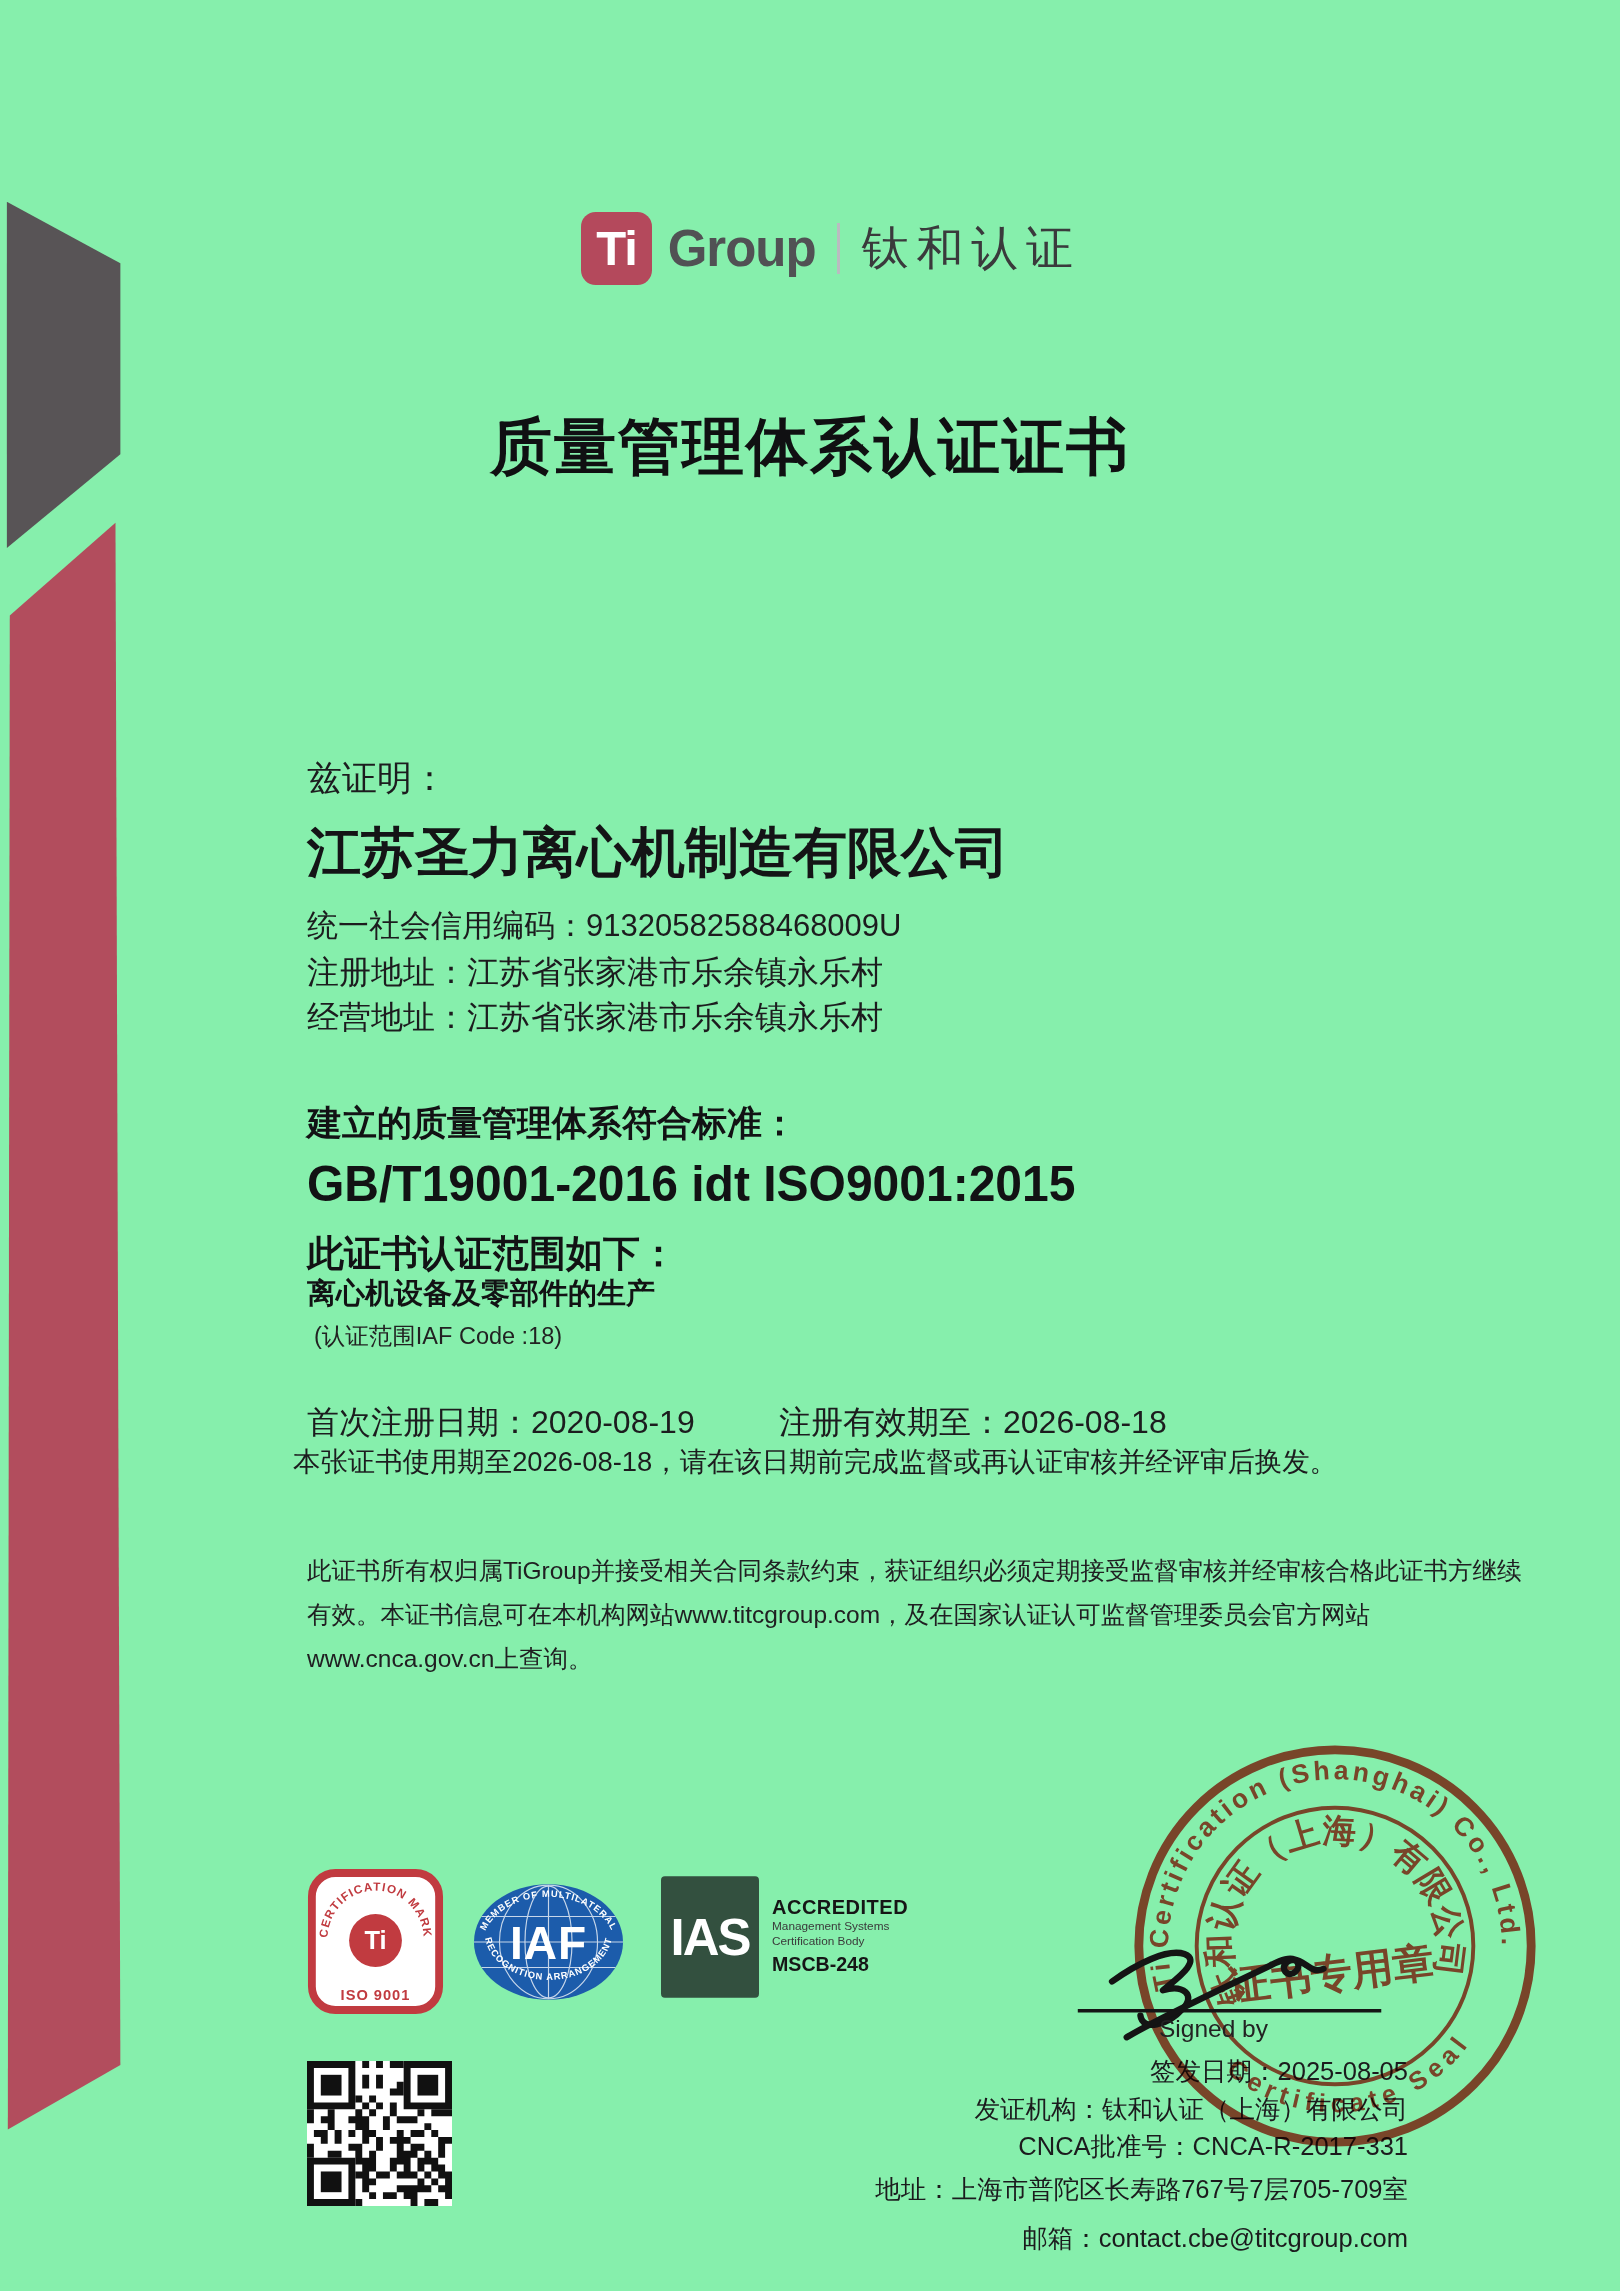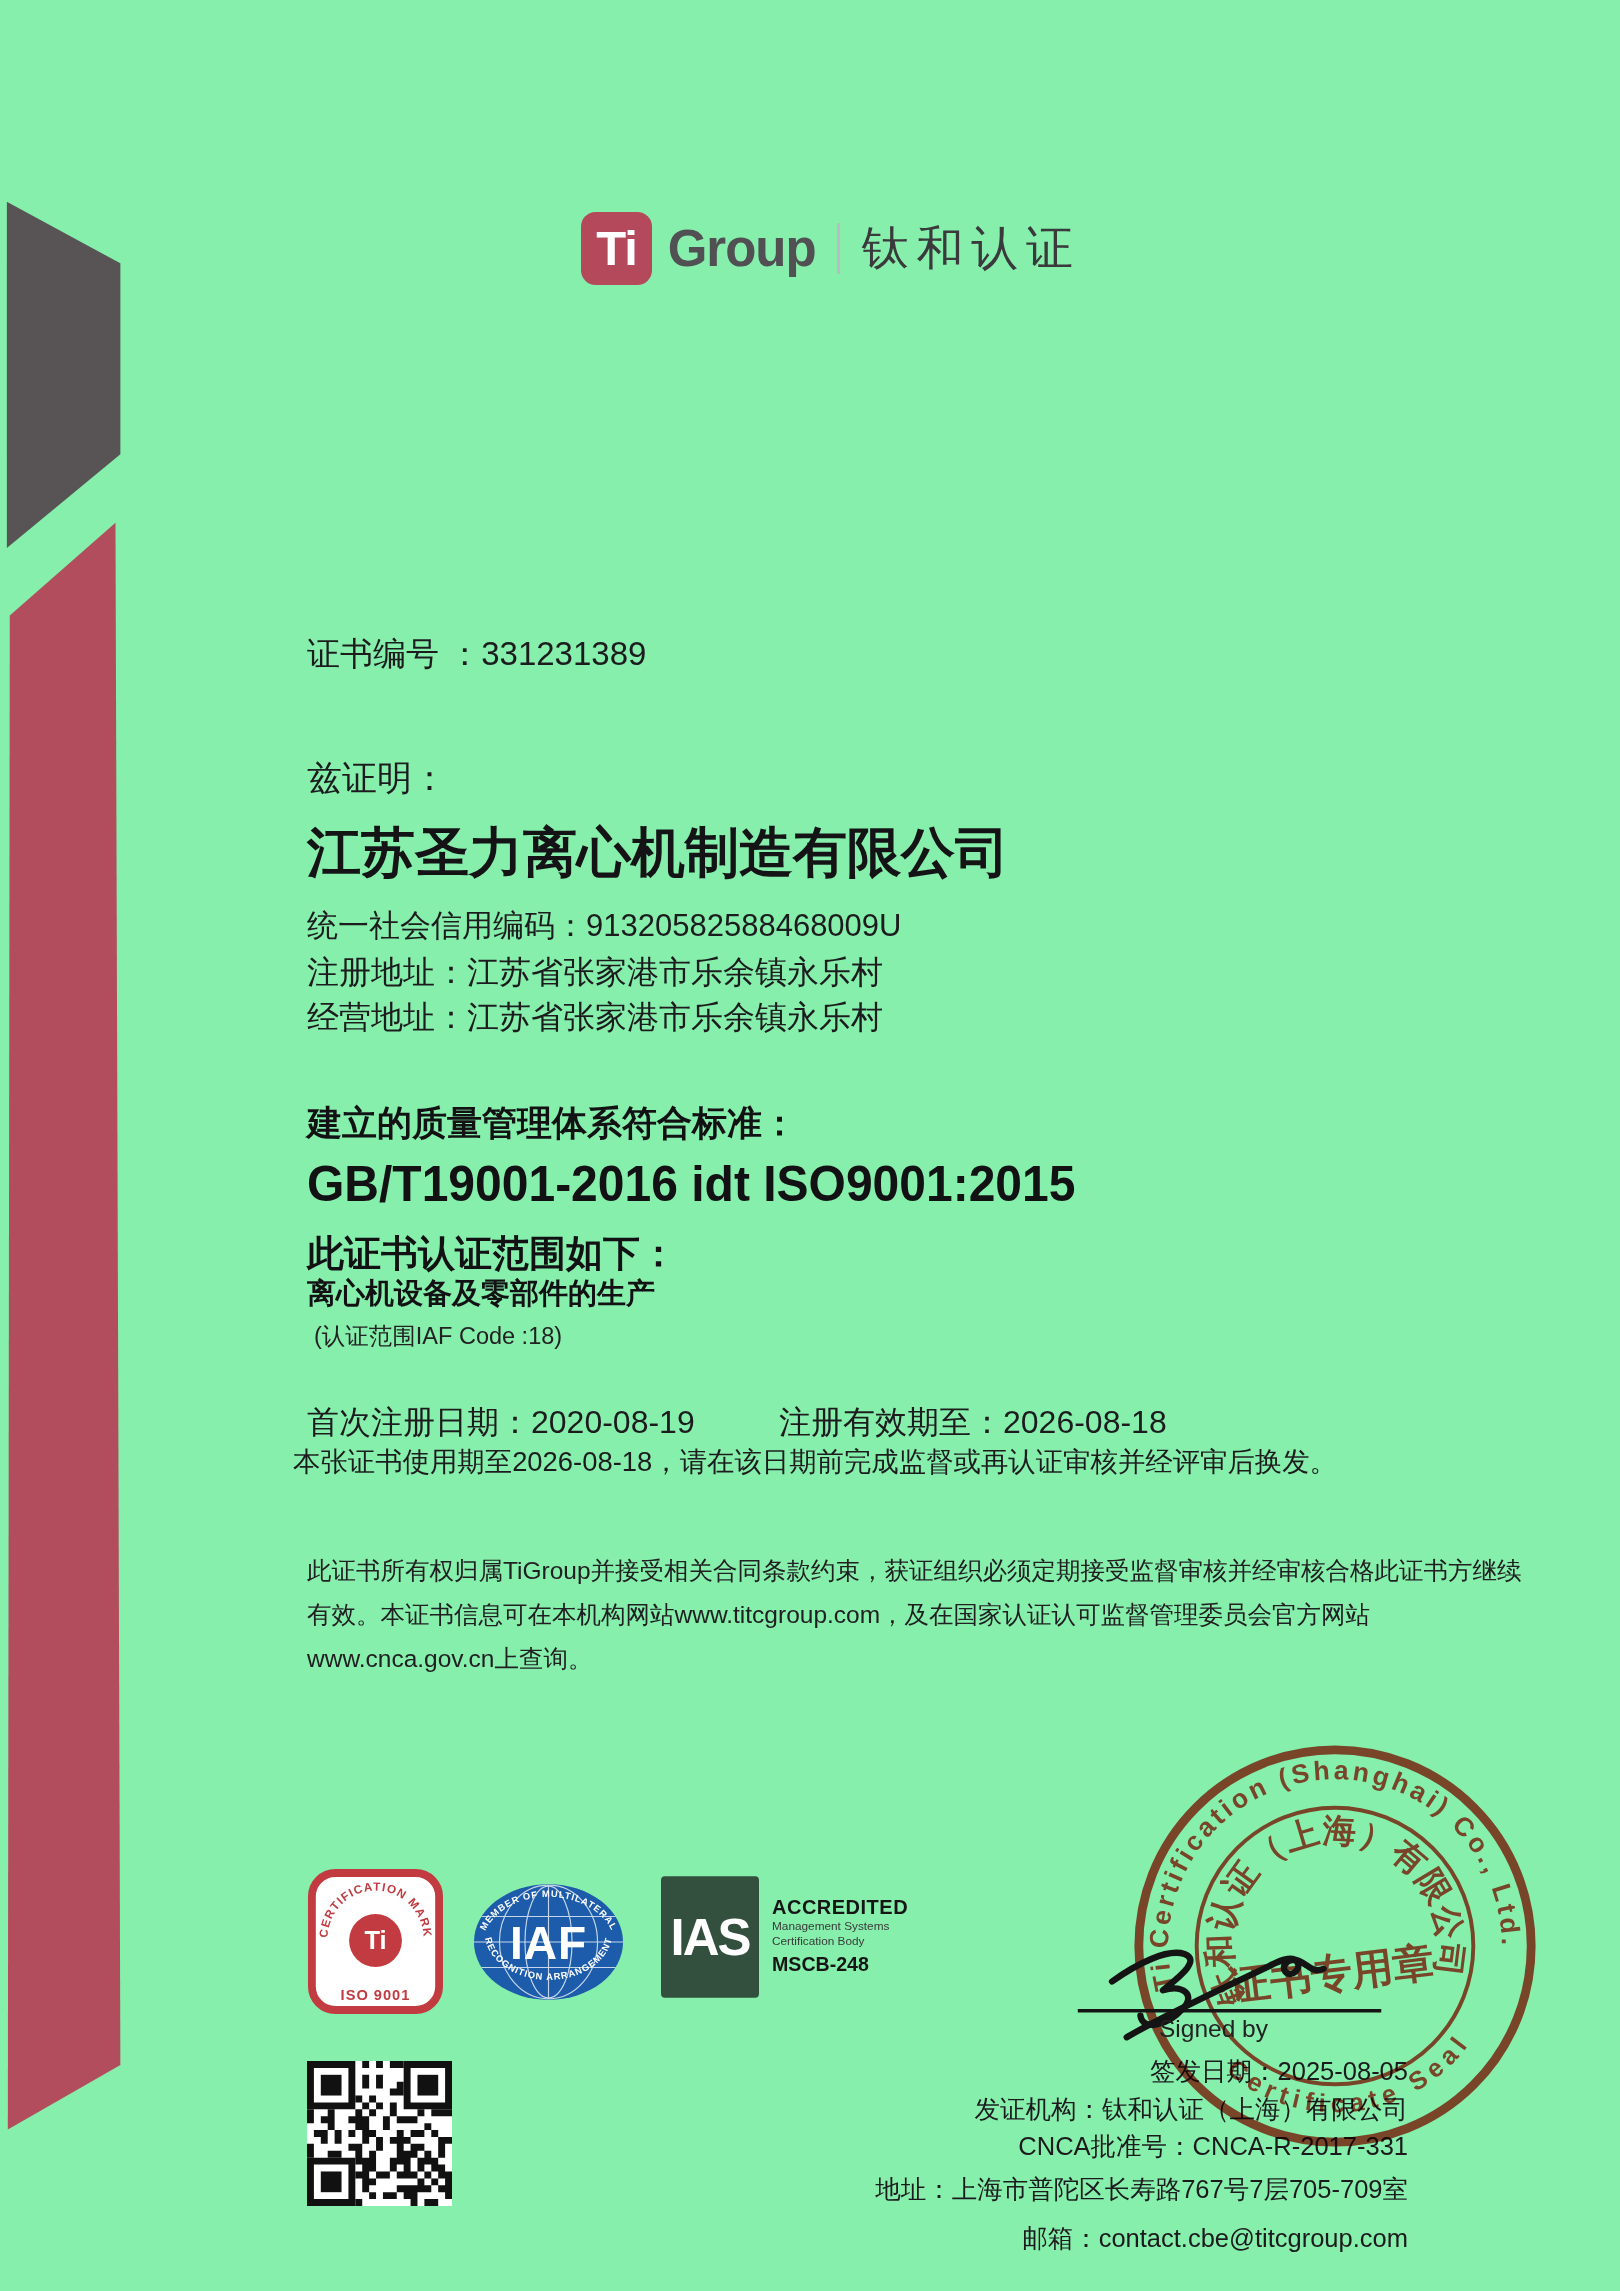--- a/index.html
+++ b/index.html
@@ -57,24 +57,22 @@
 
   <div class="abs logo-row">
     <div class="ti-box">
         <span>Ti</span>
       </div>
     <div class="logo-group">Group</div>
     <div class="logo-divider"></div>
     <div class="logo-cn">钛和认证</div>
   </div>
 
-
-  <div class="abs t cert-no">
-    <span>证书编号 ：</span><span>331231389</span>
-  </div>
+  <div class="abs doc-title">质量管理体系认证证书</div>
+
 
   <div class="abs t certify">兹证明：</div>
   <div class="abs t company">江苏圣力离心机制造有限公司</div>
   <div class="abs t credit">
     <span>统一社会信用编码：</span><span>91320582588468009U</span>
   </div>
   <div class="abs t regaddr">
     <span>注册地址：</span><span>江苏省张家港市乐余镇永乐村</span>
   </div>
   <div class="abs t bizaddr">

